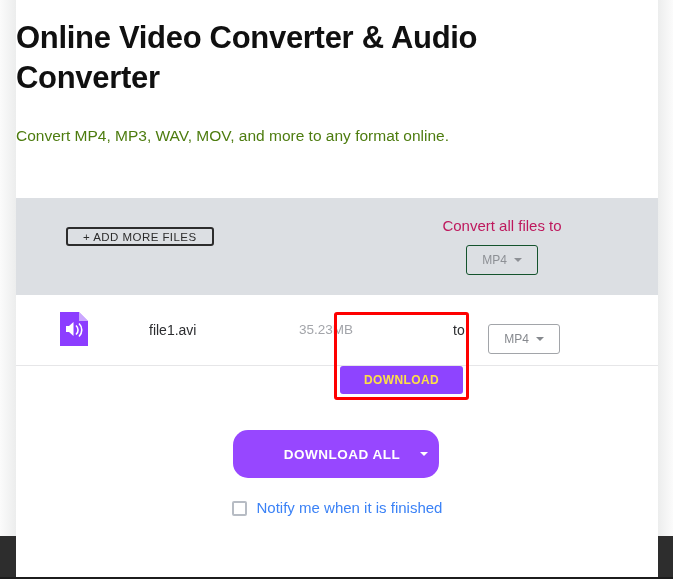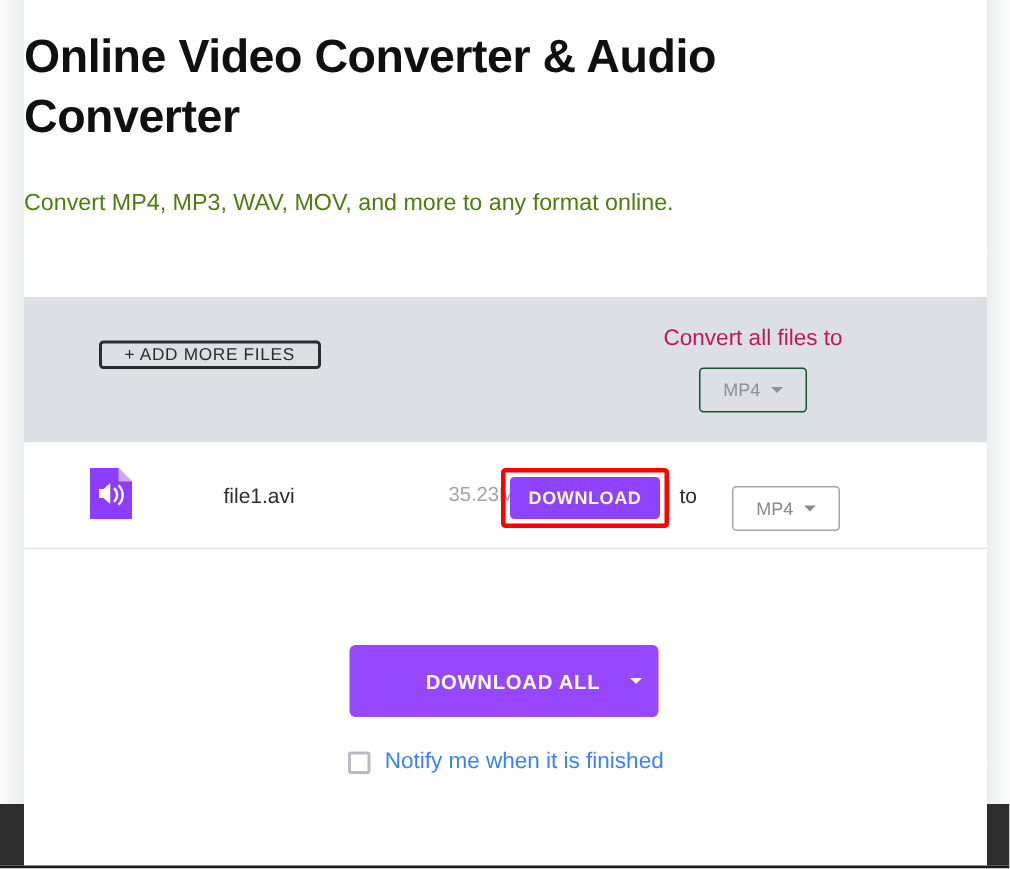--- a/index.html
+++ b/index.html
@@ -167,34 +167,35 @@
     position: absolute;
     left: 334px;
     top: 312px;
     padding: 3px;
     border: 3px solid #fe0000;
     border-radius: 3px;
     background: transparent;
   }
 
   .download-btn {
-    width: 100px;
+    width: 123px;
     height: 28px;
     background: #8e44ff;
     border: none;
     border-radius: 3px;
-    color: #fef9c3;
+    color: #fde047;
     font-size: 12px;
     font-weight: 700;
     letter-spacing: 0.4px;
     cursor: pointer;
     font-family: "Liberation Sans", sans-serif;
     display: flex;
     align-items: center;
     justify-content: center;
+    margin-top: 48px;
   }
 
   .to-label {
     position: absolute;
     left: 437px;
     top: 24px;
     font-size: 14px;
     color: #2c2d30;
     line-height: 22px;
   }
@@ -213,21 +214,21 @@
   }
 
   .download-all-btn {
     position: absolute;
     left: 217px;
     top: 64px;
     width: 206px;
     height: 48px;
     background: #9747ff;
     border: none;
-    border-radius: 4px;
+    border-radius: 15px;
     cursor: pointer;
     font-family: "Liberation Sans", sans-serif;
     display: flex;
     align-items: center;
     padding-left: 28px;
   }
 
   .download-all-label {
     flex: 1;
     text-align: center;

